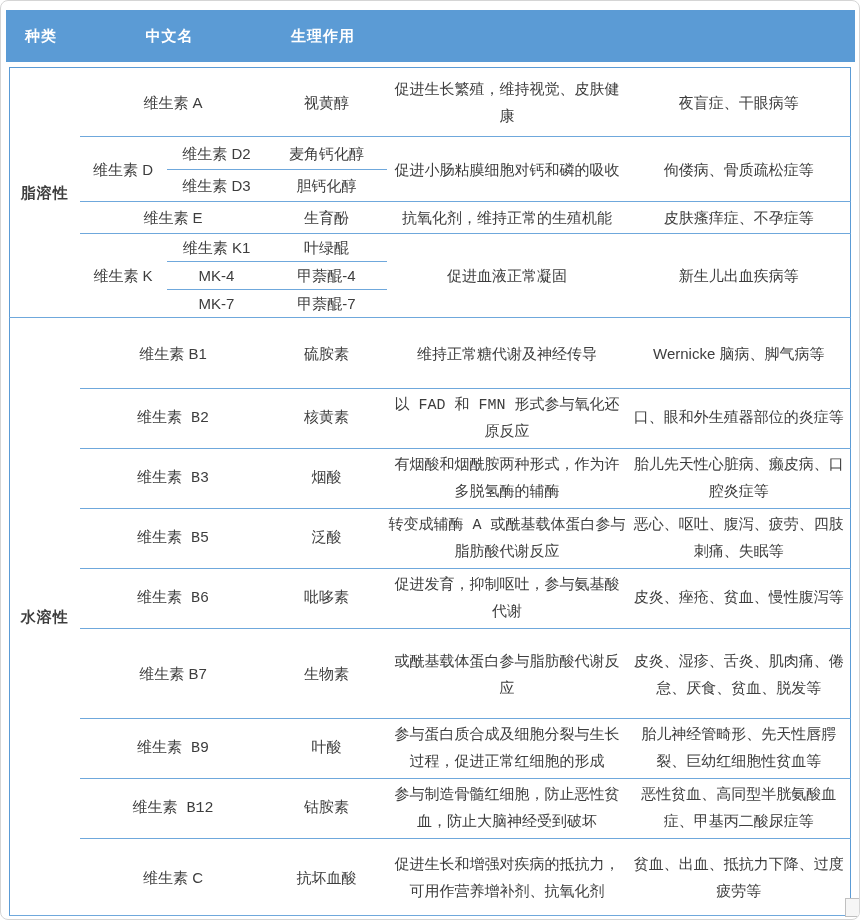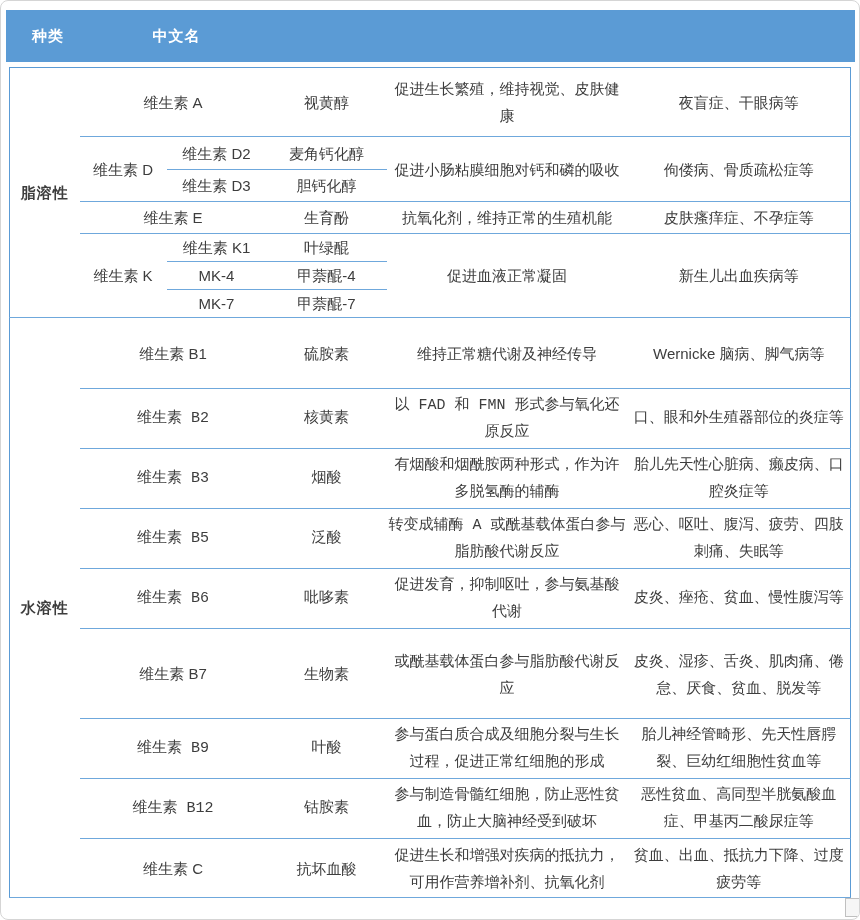--- a/index.html
+++ b/index.html
@@ -6,56 +6,56 @@
   .page{
     position:relative;width:858px;height:918px;background:#ffffff;
     border:1px solid #d5d5d5;border-radius:8px;overflow:hidden;
     font-family:"Liberation Sans",sans-serif;color:#3d3d3d;
   }
   
   .thead{
     margin:9px 4px 0 5px;height:52px;background:#5b9bd5;
     display:grid;grid-template-columns:70px 187px 120px 240px 1fr;
     align-items:center;
-    padding-left:7px;
   }
   .thead .hc{
     color:#ffffff;font-size:15px;font-weight:bold;text-align:center;
     letter-spacing:1px;
   }
   
   table.vt{
     margin:5px 0 0 8px;border-collapse:collapse;table-layout:fixed;
     width:841px;border:1px solid #5b9bd5;
   }
   table.vt td{
     padding:0 2px;text-align:center;vertical-align:middle;
     font-size:15px;line-height:27px;color:#3d3d3d;
     border-bottom:1px solid #6fa8dc;word-break:break-all;
   }
   td.cat{font-weight:bold;border-bottom:none;letter-spacing:1px;}
   td.bb2{border-bottom:2px solid #5b9bd5;}   
   td.bb0{border-bottom:none;}                
   tr.r69{height:69px;} tr.r33{height:33px;} tr.r32{height:32px;}
   tr.r27{height:27px;} tr.r71{height:71px;} tr.r60{height:60px;font-family:Liberation Mono, monospace;}
-  tr.r90{height:90px;} tr.r59{height:59px;}
+  tr.r90{height:90px;} tr.r59{height:77px;}
   
   .corner{
     position:absolute;right:-1px;top:897px;width:13px;height:17px;
     background:#f6f6f6;border:1px solid #c0c0c0;
   }
 </style>
 </head>
 <body>
 
 <div class="page">
 
   <div class="thead">
     <div class="hc">种类</div>
     <div class="hc">中文名</div>
+    <div class="hc">生理作用</div>
   </div>
 
   <table class="vt">
     <colgroup>
       <col style="width:70px">
         <col style="width:87px">
         <col style="width:100px">
       <col style="width:120px">
         <col style="width:241px">
         <col style="width:223px">

